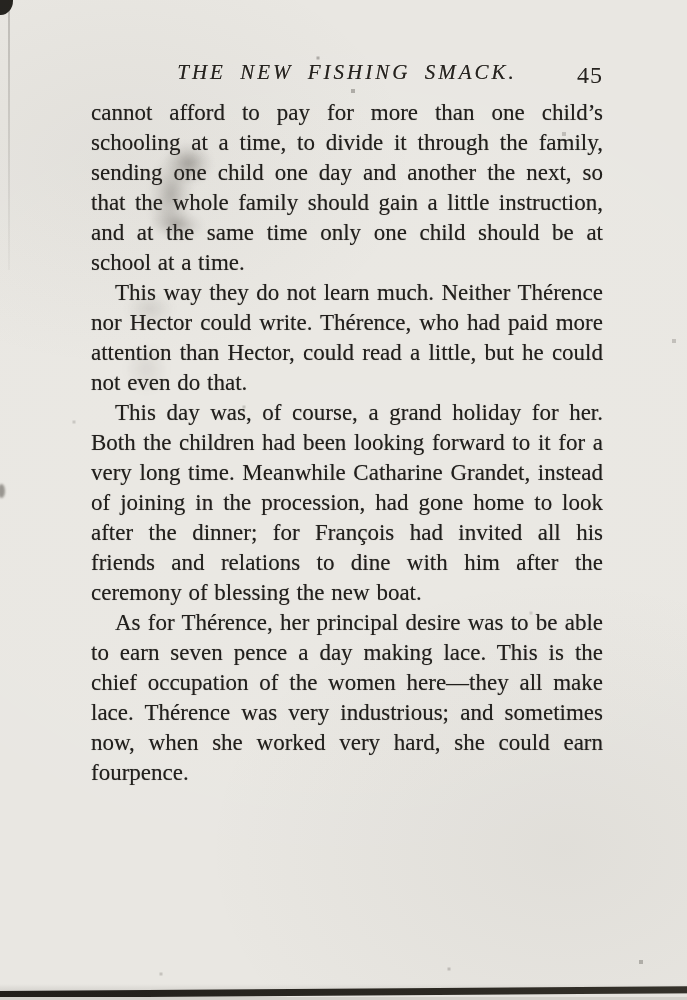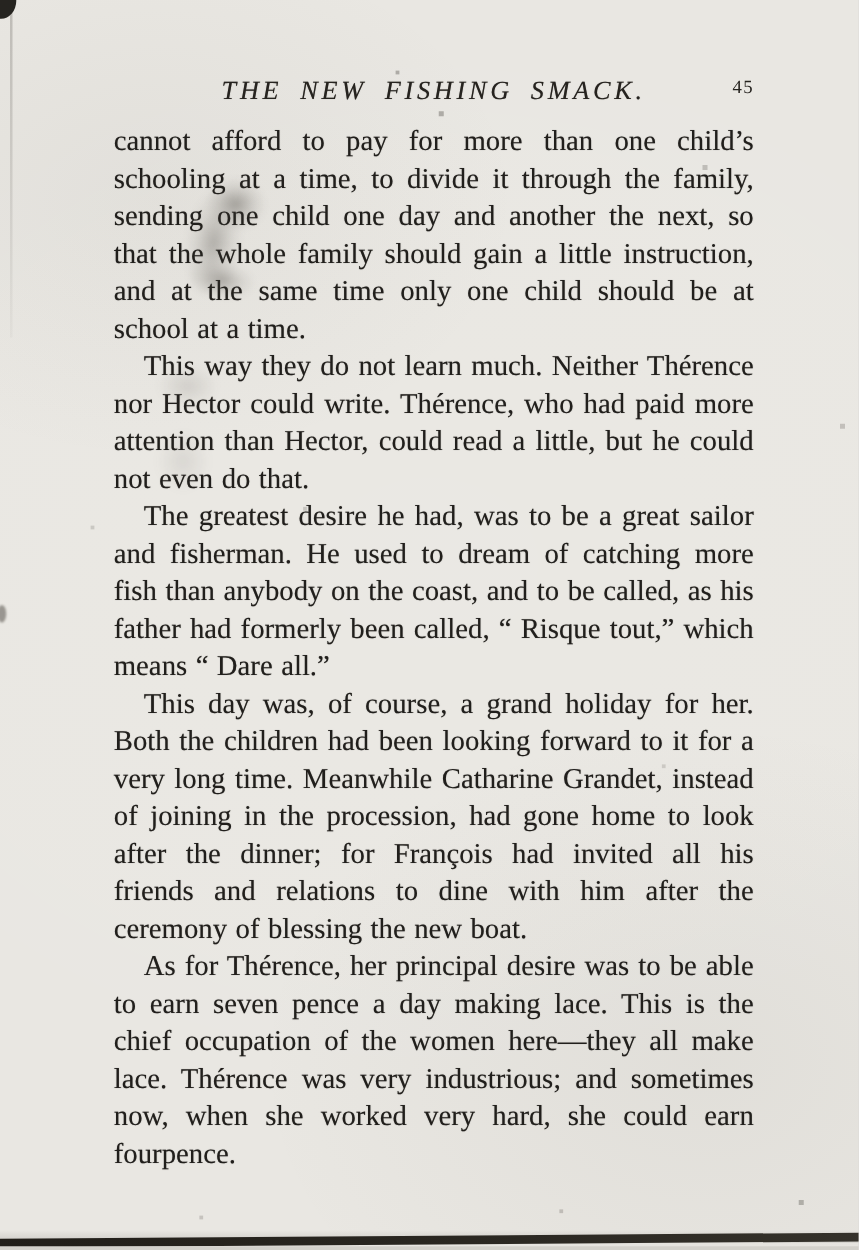--- a/index.html
+++ b/index.html
@@ -41,21 +41,21 @@
     font-size: 21px;
     letter-spacing: 3px;
     word-spacing: 6px;
     color: #26231f;
     text-shadow: 0 0 0.6px rgba(35,32,28,0.55);
   }
   .page-number {
     position: absolute;
     right: 0;
     top: 2px;
-    font-size: 15px;
+    font-size: 24px;
     letter-spacing: 1px;
     color: #26231f;
   }
 
   
   .body-text {
     position: absolute;
     top: 98px;
     left: 91px;
     width: 512px;
@@ -181,21 +181,20 @@
 <div class="page">
 
   <div class="running-header">
     <span class="page-title">THE NEW FISHING SMACK.</span>
     <span class="page-number">45</span>
   </div>
 
   <div class="body-text">
     <p class="continued">cannot afford to pay for more than one child’s schooling at a time, to divide it through the family, sending one child one day and another the next, so that the whole family should gain a little instruction, and at the same time only one child should be at school at a time.</p>
     <p>This way they do not learn much. Neither Thérence nor Hector could write. Thérence, who had paid more attention than Hector, could read a little, but he could not even do that.</p>
-    <p>The greatest desire he had, was to be a great sailor and fisherman. He used to dream of catching more fish than anybody on the coast, and to be called, as his father had formerly been called, “ Risque tout,” which means “ Dare all.”</p>
     <p>This day was, of course, a grand holiday for her. Both the children had been looking forward to it for a very long time. Meanwhile Catharine Grandet, instead of joining in the procession, had gone home to look after the dinner; for François had invited all his friends and relations to dine with him after the ceremony of blessing the new boat.</p>
     <p>As for Thérence, her principal desire was to be able to earn seven pence a day making lace. This is the chief occupation of the women here—they all make lace. Thérence was very industrious; and sometimes now, when she worked very hard, she could earn fourpence.</p>
   </div>
 
   <div class="ink-smudge"></div>
   <div class="smudge-tail"></div>
   <div class="corner-mark"></div>
   <div class="page-crease"></div>
   <div class="edge-spot"></div>
   <div class="paper-speckles"></div>

